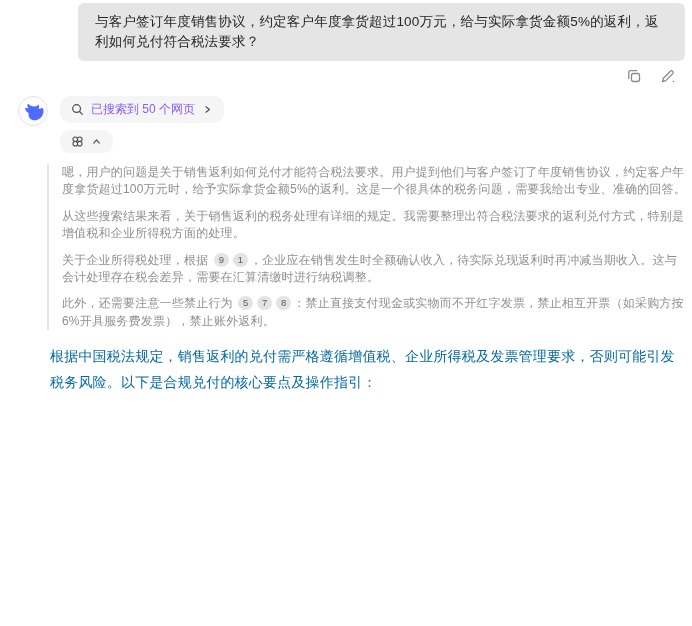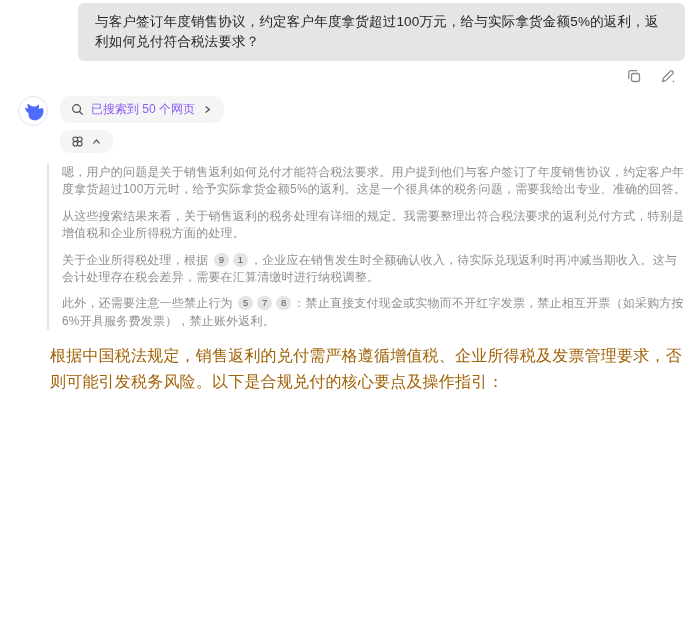--- a/index.html
+++ b/index.html
@@ -61,22 +61,22 @@
   .thinking p { margin: 0 0 9px 0; }
   .cite {
     display: inline-flex; align-items: center; justify-content: center;
     min-width: 15px; height: 14px; padding: 0 4px; margin: 0 2px;
     background: #e4e4e6; border-radius: 8px;
     color: #595959; font-size: 9.5px; line-height: 14px;
     vertical-align: 1px; cursor: pointer;
   }
   .answer {
     margin: 13px 10px 0 50px;
-    font-size: 16px; line-height: 26px;
-    color: #a16207;
+    font-size: 14px; line-height: 26px;
+    color: #0369a1;
     letter-spacing: .2px;
   }
 </style>
 </head>
 <body>
 
 <div class="page">
 
   <div class="user-bubble">
     <span>与客户签订年度销售协议，约定客户年度拿货超过100万元，给与实际拿货金额5%的返利，返利如何兑付符合税法要求？</span>

